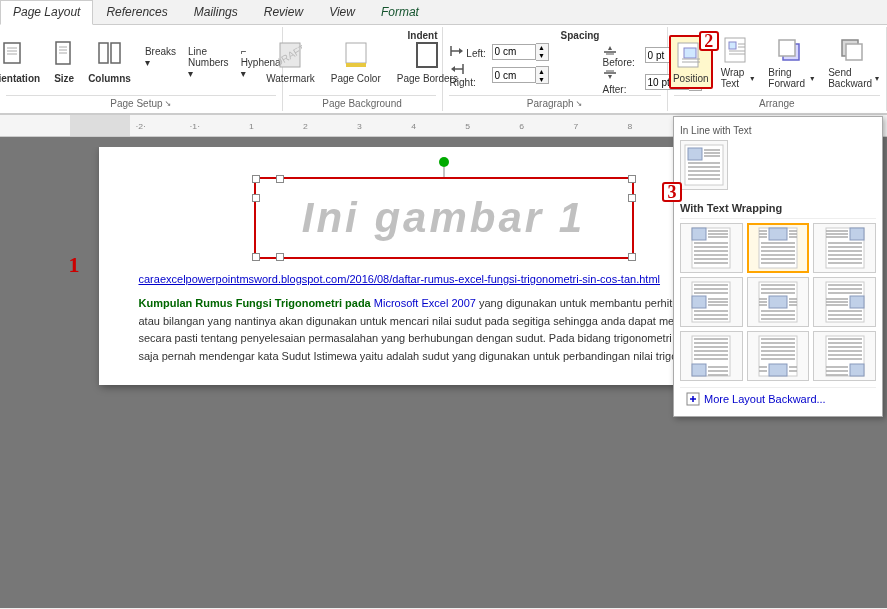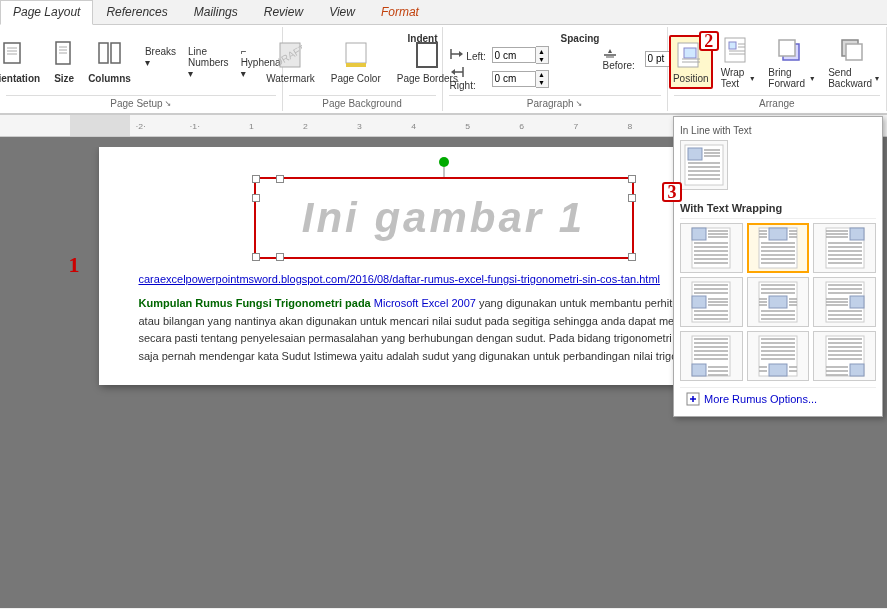--- a/index.html
+++ b/index.html
@@ -1,20 +1,20 @@
 <!DOCTYPE html>
 <html><head>
   <meta charset="utf-8">
   <style>
     * { box-sizing: border-box; margin: 0; padding: 0; font-family: 'Segoe UI', Arial, sans-serif; }
     body { width: 887px; height: 609px; overflow: hidden; background: #f0f0f0; }
     .ribbon-tabs { display: flex; background: #f2f2f2; border-bottom: 1px solid #ccc; font-style: italic; }
     .ribbon-tab { padding: 4px 12px; font-size: 12px; cursor: pointer; color: #333; border: 1px solid transparent; }
     .ribbon-tab.active { background: white; border: 1px solid #ccc; border-bottom: 1px solid white; color: #333; margin-bottom: -1px; }
-    .ribbon-tab.format { color: #c2410c; text-align: center; }
+    .ribbon-tab.format { color: #14532d; text-align: center; }
     .ribbon-content { background: white; border-bottom: 2px solid #ccc; display: flex; align-items: stretch; padding: 2px 0; min-height: 90px; }
     .ribbon-group { display: flex; flex-direction: column; padding: 2px 6px; border-right: 1px solid #ddd; align-items: center; }
     .ribbon-group-label { font-size: 10px; color: #666; margin-top: auto; padding-top: 2px; text-align: center; border-top: 1px solid #ddd; width: 100%; display: flex; align-items: center; justify-content: center; }
     .ribbon-group-label .expand-icon { margin-left: 2px; font-size: 8px; }
     .ribbon-group-items { display: flex; flex: 1; align-items: center; }
     .ribbon-btn { display: flex; flex-direction: column; align-items: center; justify-content: center; padding: 2px 5px; cursor: pointer; border: 1px solid transparent; border-radius: 2px; font-size: 10px; color: #333; min-width: 32px; }
     .ribbon-btn .btn-icon { font-size: 18px; line-height: 1; }
     .ribbon-btn .btn-label { font-size: 10px; margin-top: 1px; white-space: nowrap; }
     .ribbon-btn-small { display: flex; flex-direction: column; align-items: center; padding: 1px 3px; cursor: pointer; font-size: 10px; color: #333; border: 1px solid transparent; border-radius: 2px; }
 
@@ -207,20 +207,37 @@
               <span>Before:</span>
             </label>
             <div class="spin-input">
               <input type="text" value="0 pt" style="">
               <div class="spin-btns">
                 <button class="spin-btn">▲</button>
                 <button class="spin-btn">▼</button>
               </div>
             </div>
           </div>
+          <div class="input-row">
+            <label>
+              <svg width="14" height="12" viewBox="0 0 14 12">
+                  <line x1="1" y1="3" x2="13" y2="3" stroke="#555" stroke-width="1.5"></line>
+                  <polygon points="5,5 7,9 9,5" fill="#555"></polygon>
+                  <line x1="3" y1="1" x2="11" y2="1" stroke="#555" stroke-width="1"></line>
+                </svg>
+              <span>After:</span>
+            </label>
+            <div class="spin-input">
+              <input type="text" value="10 pt" style="">
+              <div class="spin-btns">
+                <button class="spin-btn">▲</button>
+                <button class="spin-btn">▼</button>
+              </div>
+            </div>
+          </div>
         </div>
       </div>
     </div>
     <div class="ribbon-group-label">
       <span style="font-size:10px;">Paragraph</span>
       <span class="expand-icon">↘</span>
     </div>
   </div>
 
   <div class="ribbon-group" style="min-width:200px; position:relative;">
@@ -524,15 +541,15 @@
       </svg>
     </div>
   </div>
 
   <div class="more-layout">
     <svg width="14" height="14" viewBox="0 0 14 14" style="margin-right:4px;">
       <rect x="1" y="1" width="12" height="12" fill="none" stroke="#888" stroke-width="1"></rect>
       <line x1="4" y1="7" x2="10" y2="7" stroke="#0000cc" stroke-width="1.5"></line>
       <line x1="7" y1="4" x2="7" y2="10" stroke="#0000cc" stroke-width="1.5"></line>
     </svg>
-    <span>More Rumus Options...</span>
+    <span>More Layout Backward...</span>
   </div>
 </div>
 
 </body></html>

